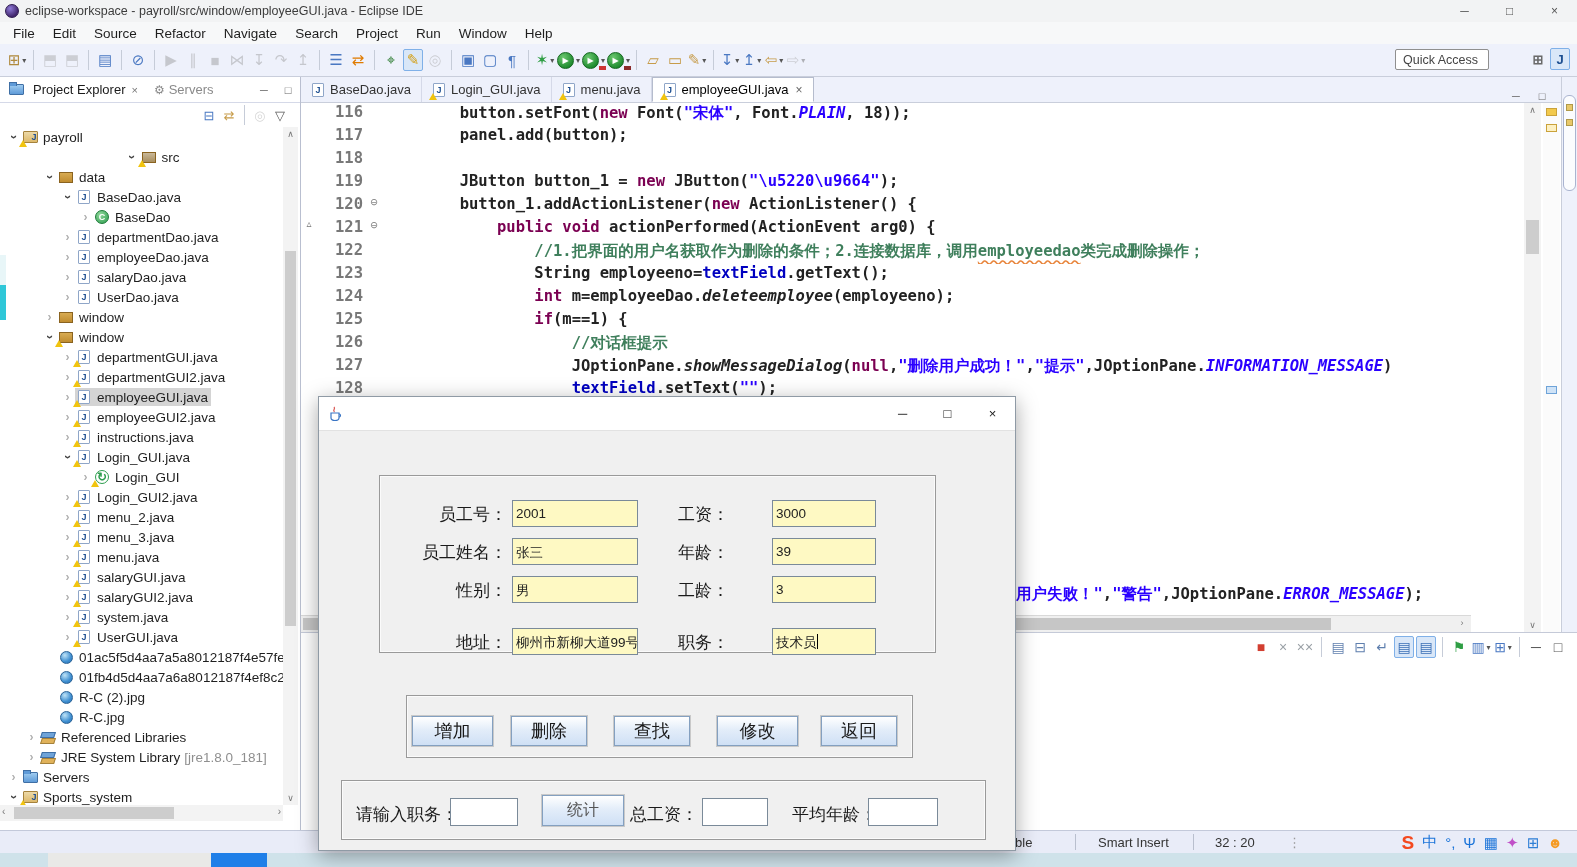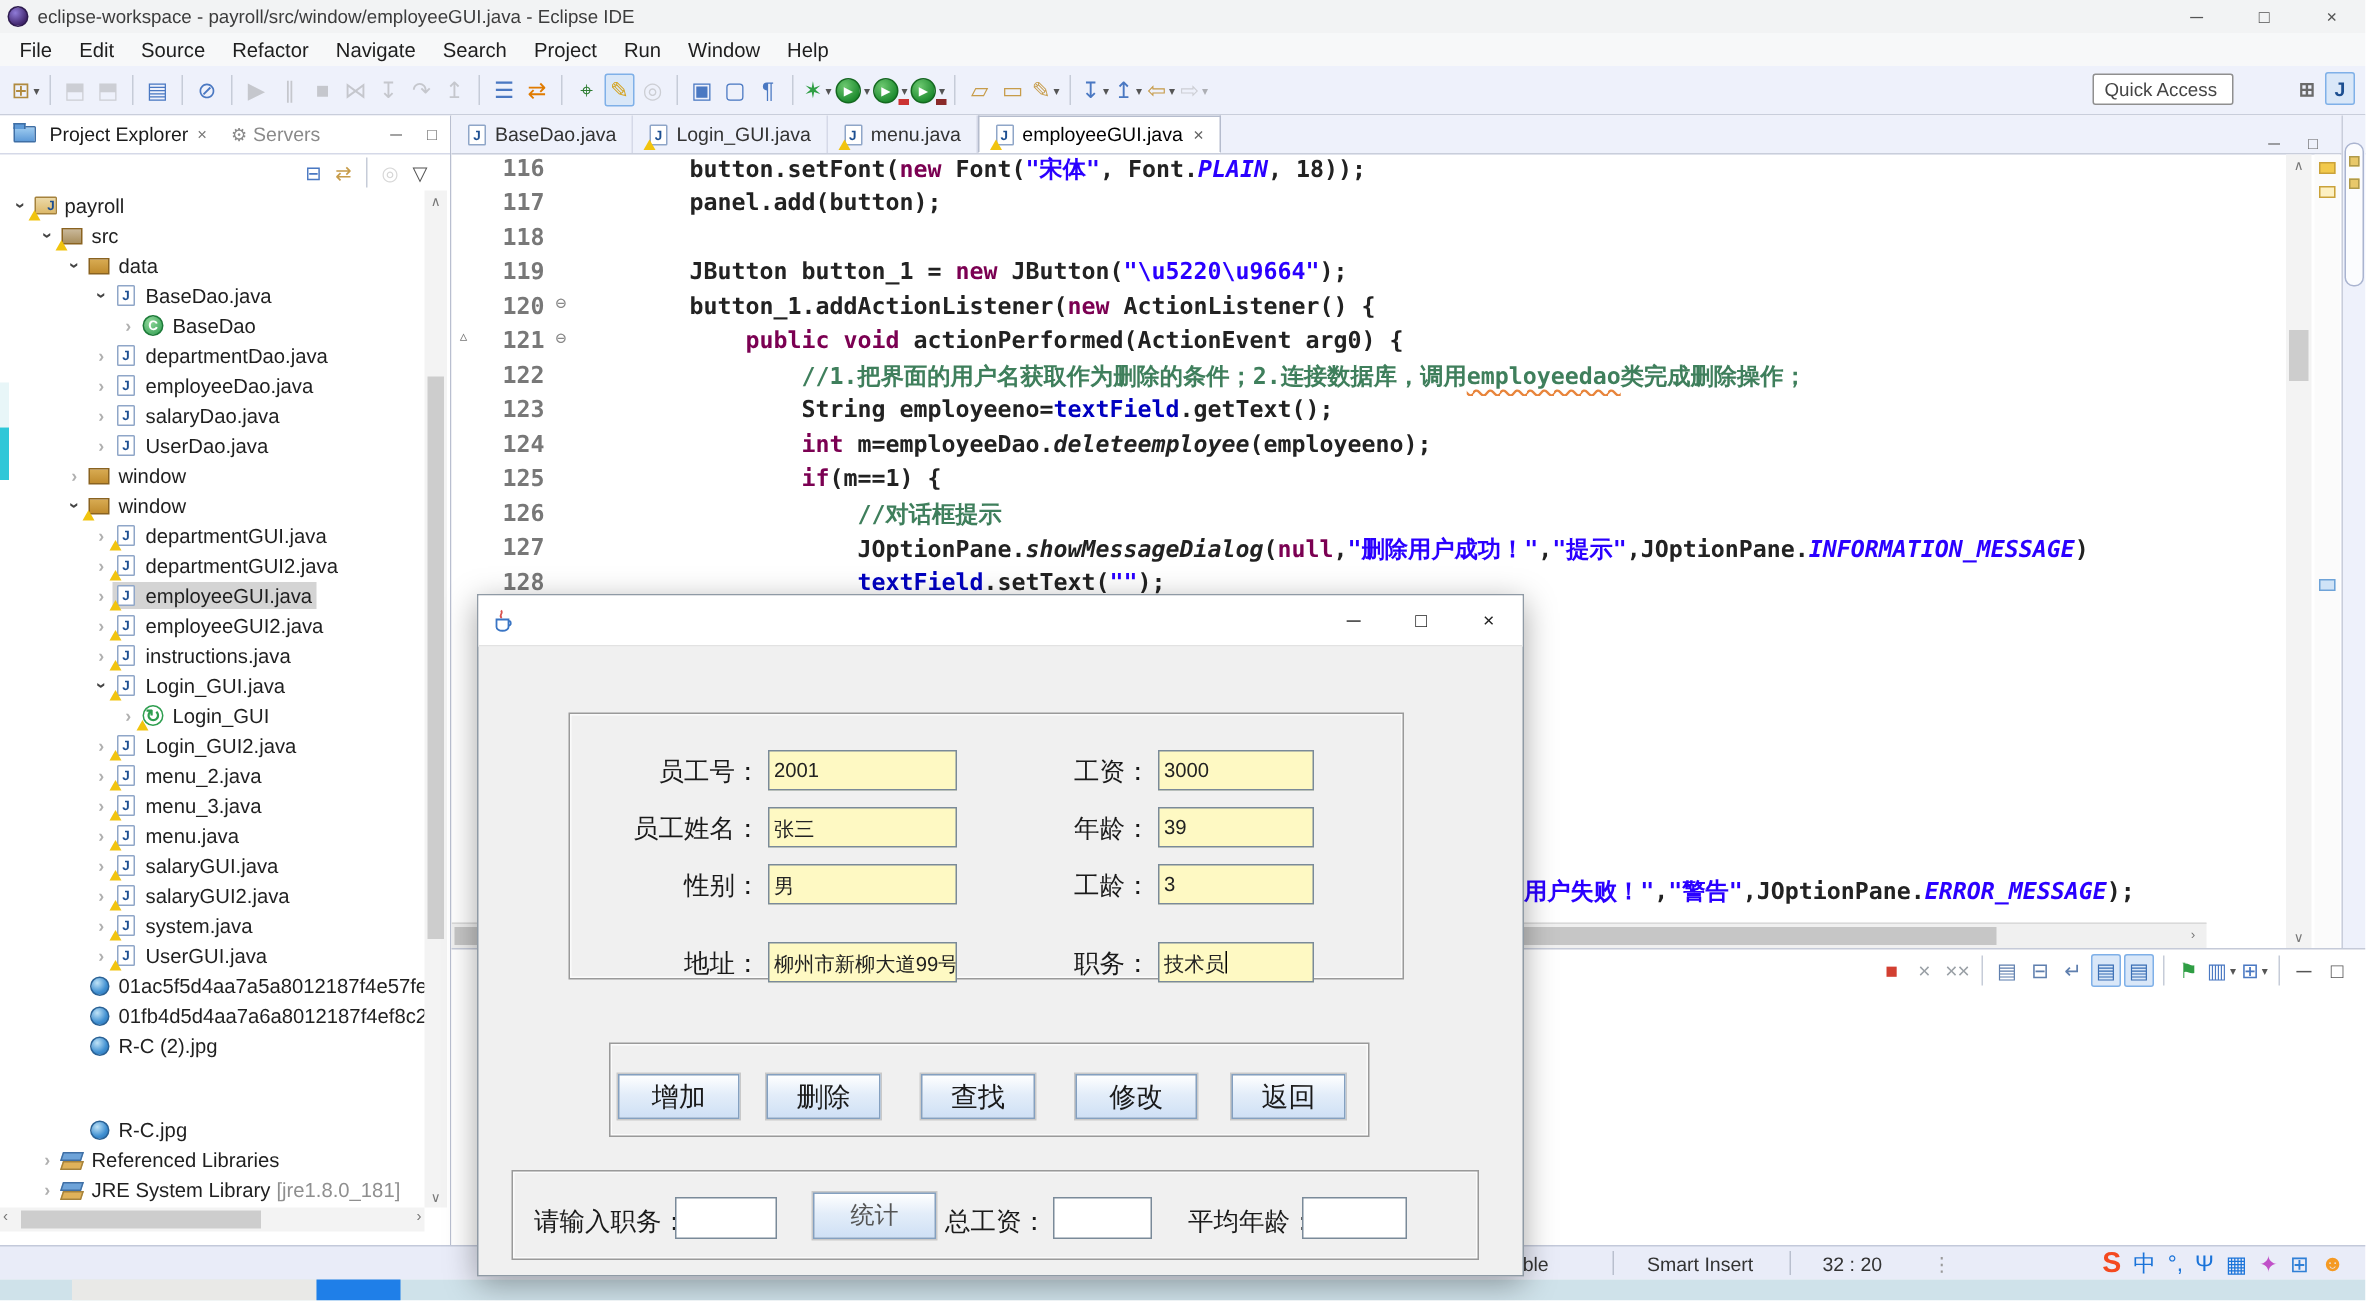--- a/index.html
+++ b/index.html
@@ -120,21 +120,21 @@
   .dlg-icon { margin-left:8px; }
   .dlg-controls { margin-left:auto; display:flex; }
   .dlg-btnbox { width:45px; height:34px; display:flex; align-items:center; justify-content:center; font-size:13px; color:#222; }
   .dlg-body { position:relative; height:420px; font-size:17px; }
   .panel { position:absolute; border:1px solid #9a9a9a; box-shadow:inset 0 0 0 1px #fbfbfb; }
   .form-panel { left:60px; top:44px; width:557px; height:178px; }
   .frow { position:absolute; left:0; right:0; height:28px; }
   .frow:nth-child(1){ top:24px; } .frow:nth-child(2){ top:62px; } .frow:nth-child(3){ top:100px; } .frow:nth-child(4){ top:152px; }
   .flabel { position:absolute; top:3px; color:#1a1a1a; }
   .flabel.l { left:0; width:127px; text-align:right; }
-  .flabel.r { left:260px; width:127px; text-align:right; }
+  .flabel.r { left:260px; width:127px; text-align:center; }
   .finput { position:absolute; top:0; height:27px; background:#fef9c3; border:1px solid #7a8a99; font-size:13.5px; padding:5px 3px 0; white-space:nowrap; overflow:hidden; }
   .finput.l { left:132px; width:126px; }
   .finput.r { left:392px; width:104px; }
   .caret { display:inline-block; width:1px; height:15px; background:#000; vertical-align:-2px; }
   .btn-panel { left:87px; top:264px; width:507px; height:63px; }
   .swing-btn { position:absolute; top:20px; height:30px; background:linear-gradient(#ffffff,#e3edf9 45%,#cfe0f5); border:1px solid #84a0c0; box-shadow:0 0 0 1px #c9c9c9; display:flex; align-items:center; justify-content:center; font-size:18px; color:#1a1a1a; }
   .stats-panel { left:22px; top:349px; width:645px; height:60px; }
   .slabel { position:absolute; top:22px; color:#1a1a1a; }
   .sinput { position:absolute; top:17px; height:28px; background:#fff; border:1px solid #7a8a99; }
   .stats-btn { position:absolute; left:200px; top:14px; width:82px; height:31px; background:linear-gradient(#ffffff,#e3edf9 45%,#cfe0f5); border:1px solid #84a0c0; box-shadow:0 0 0 1px #c9c9c9; display:flex; align-items:center; justify-content:center; font-size:16px; color:#555; }
@@ -339,21 +339,21 @@
       <div class="trow" style="padding-left: 6px;">
         <span class="arrow open"><i style="font-style: normal; display: inline-block; transform: rotate(90deg);">›</i></span>
         <span class="tcontent">
           <span class="ic ic-project">
             <i>J</i>
             <span class="ovl-warn"></span>
           </span>
           <span class="tlabel">payroll</span>
         </span>
       </div>
-      <div class="trow" style="padding-left: 24px;">
+      <div class="trow" style="padding-left: 24px; justify-content: center;">
         <span class="arrow open"><i style="font-style: normal; display: inline-block; transform: rotate(90deg);">›</i></span>
         <span class="tcontent">
           <span class="ic ic-pkgroot">
             <i></i>
             <span class="ovl-warn"></span>
           </span>
           <span class="tlabel">src</span>
         </span>
       </div>
       <div class="trow" style="padding-left: 42px;">
@@ -608,21 +608,21 @@
       </div>
       <div class="trow" style="padding-left: 42px;">
         <span class="arrow"></span>
         <span class="tcontent">
           <span class="ic ic-globe">
             <i></i>
           </span>
           <span class="tlabel">R-C (2).jpg</span>
         </span>
       </div>
-      <div class="trow" style="padding-left: 42px; margin-top: 36px;">
+      <div class="trow" style="padding-left: 42px;">
         <span class="arrow"></span>
         <span class="tcontent">
           <span class="ic ic-globe">
             <i></i>
           </span>
           <span class="tlabel">R-C.jpg</span>
         </span>
       </div>
       <div class="trow" style="padding-left: 24px;">
         <span class="arrow"><i style="font-style: normal;">›</i></span>

